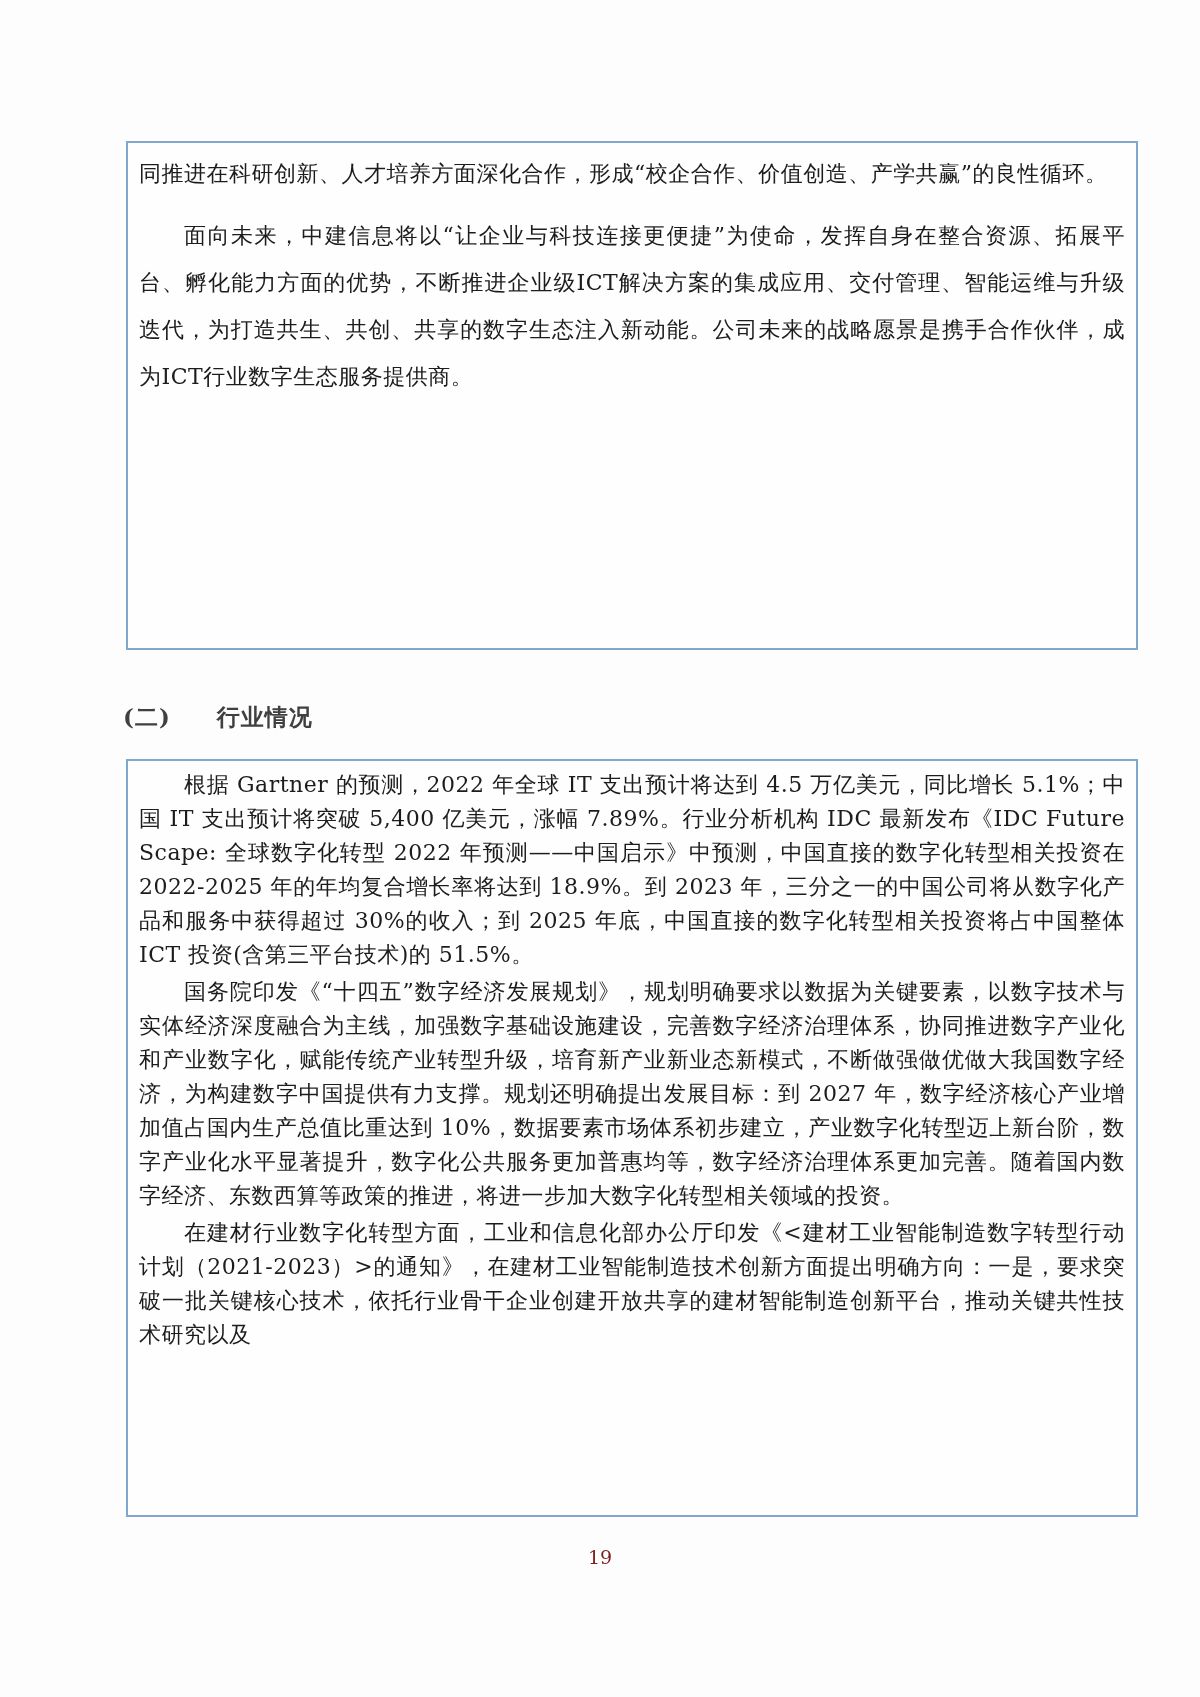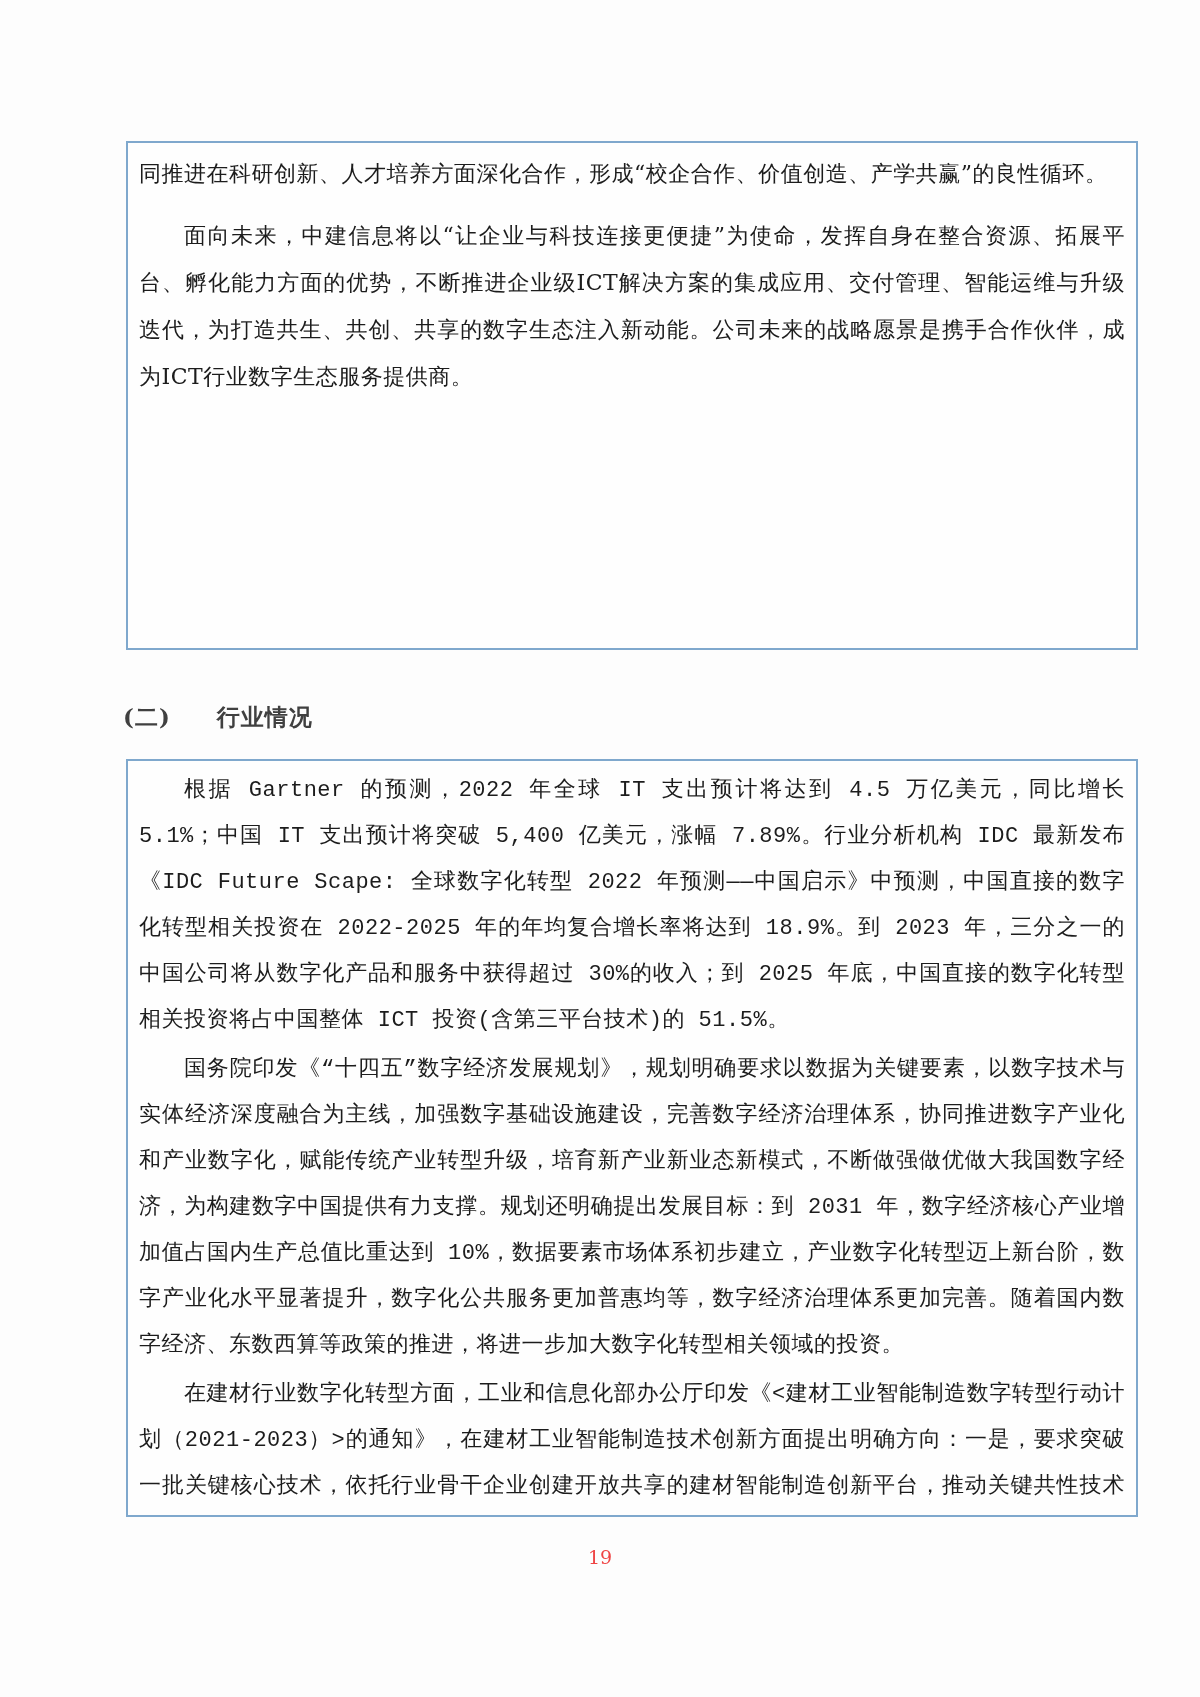--- a/index.html
+++ b/index.html
@@ -35,21 +35,21 @@
   .para{
     margin:0;
     font-size:22px;
     letter-spacing:0.5px;
     text-align:justify;
     text-align-last:left;
     text-justify:inter-character;
     color:var(--text);
   }
   #box1 .para{line-height:47px;}
-  #box2 .para{line-height:46px;font-family:Liberation Mono, monospace;}
+  #box2 .para{line-height:34px;}
   #box1 .para + .para{margin-top:15px;}
   #box2 .para + .para{margin-top:3px;}
   .indent{text-indent:45px;}
   .heading{
     position:absolute;
     left:123px;
     top:702px;
     margin:0;
     font-size:23px;
     font-weight:bold;
@@ -59,41 +59,41 @@
   .heading-num{display:inline-block;}
   .heading-title{display:inline-block;margin-left:37px;}
   .page-footer{
     position:absolute;
     left:0;top:1546px;
     width:1200px;
     text-align:center;
   }
   .page-num{
     font-size:19px;
-    color:#ef4444;
+    color:#7f1d1d;
   }
 </style>
 </head>
 <body>
 
 <div class="page">
 
   <section class="textbox" id="box1">
     <p class="para">同推进在科研创新、人才培养方面深化合作，形成“校企合作、价值创造、产学共赢”的良性循环。</p>
     <p class="para indent">面向未来，中建信息将以“让企业与科技连接更便捷”为使命，发挥自身在整合资源、拓展平台、孵化能力方面的优势，不断推进企业级ICT解决方案的集成应用、交付管理、智能运维与升级迭代，为打造共生、共创、共享的数字生态注入新动能。公司未来的战略愿景是携手合作伙伴，成为ICT行业数字生态服务提供商。</p>
   </section>
 
   <h2 class="heading">
     <span class="heading-num">(二)</span>
     <span class="heading-title">行业情况</span>
   </h2>
 
   <section class="textbox" id="box2">
     <p class="para indent">根据 Gartner 的预测，2022 年全球 IT 支出预计将达到 4.5 万亿美元，同比增长 5.1%；中国 IT 支出预计将突破 5,400 亿美元，涨幅 7.89%。行业分析机构 IDC 最新发布《IDC Future Scape: 全球数字化转型 2022 年预测——中国启示》中预测，中国直接的数字化转型相关投资在 2022-2025 年的年均复合增长率将达到 18.9%。到 2023 年，三分之一的中国公司将从数字化产品和服务中获得超过 30%的收入；到 2025 年底，中国直接的数字化转型相关投资将占中国整体 ICT 投资(含第三平台技术)的 51.5%。</p>
-    <p class="para indent">国务院印发《“十四五”数字经济发展规划》，规划明确要求以数据为关键要素，以数字技术与实体经济深度融合为主线，加强数字基础设施建设，完善数字经济治理体系，协同推进数字产业化和产业数字化，赋能传统产业转型升级，培育新产业新业态新模式，不断做强做优做大我国数字经济，为构建数字中国提供有力支撑。规划还明确提出发展目标：到 2031 年，数字经济核心产业增加值占国内生产总值比重达到 10%，数据要素市场体系初步建立，产业数字化转型迈上新台阶，数字产业化水平显著提升，数字化公共服务更加普惠均等，数字经济治理体系更加完善。随着国内数字经济、东数西算等政策的推进，将进一步加大数字化转型相关领域的投资。</p>
+    <p class="para indent">国务院印发《“十四五”数字经济发展规划》，规划明确要求以数据为关键要素，以数字技术与实体经济深度融合为主线，加强数字基础设施建设，完善数字经济治理体系，协同推进数字产业化和产业数字化，赋能传统产业转型升级，培育新产业新业态新模式，不断做强做优做大我国数字经济，为构建数字中国提供有力支撑。规划还明确提出发展目标：到 2027 年，数字经济核心产业增加值占国内生产总值比重达到 10%，数据要素市场体系初步建立，产业数字化转型迈上新台阶，数字产业化水平显著提升，数字化公共服务更加普惠均等，数字经济治理体系更加完善。随着国内数字经济、东数西算等政策的推进，将进一步加大数字化转型相关领域的投资。</p>
     <p class="para indent">在建材行业数字化转型方面，工业和信息化部办公厅印发《&lt;建材工业智能制造数字转型行动计划（2021-2023）&gt;的通知》，在建材工业智能制造技术创新方面提出明确方向：一是，要求突破一批关键核心技术，依托行业骨干企业创建开放共享的建材智能制造创新平台，推动关键共性技术研究以及</p>
   </section>
 
   <footer class="page-footer">
     <span class="page-num">19</span>
   </footer>
 
 </div>
 
 </body></html>

